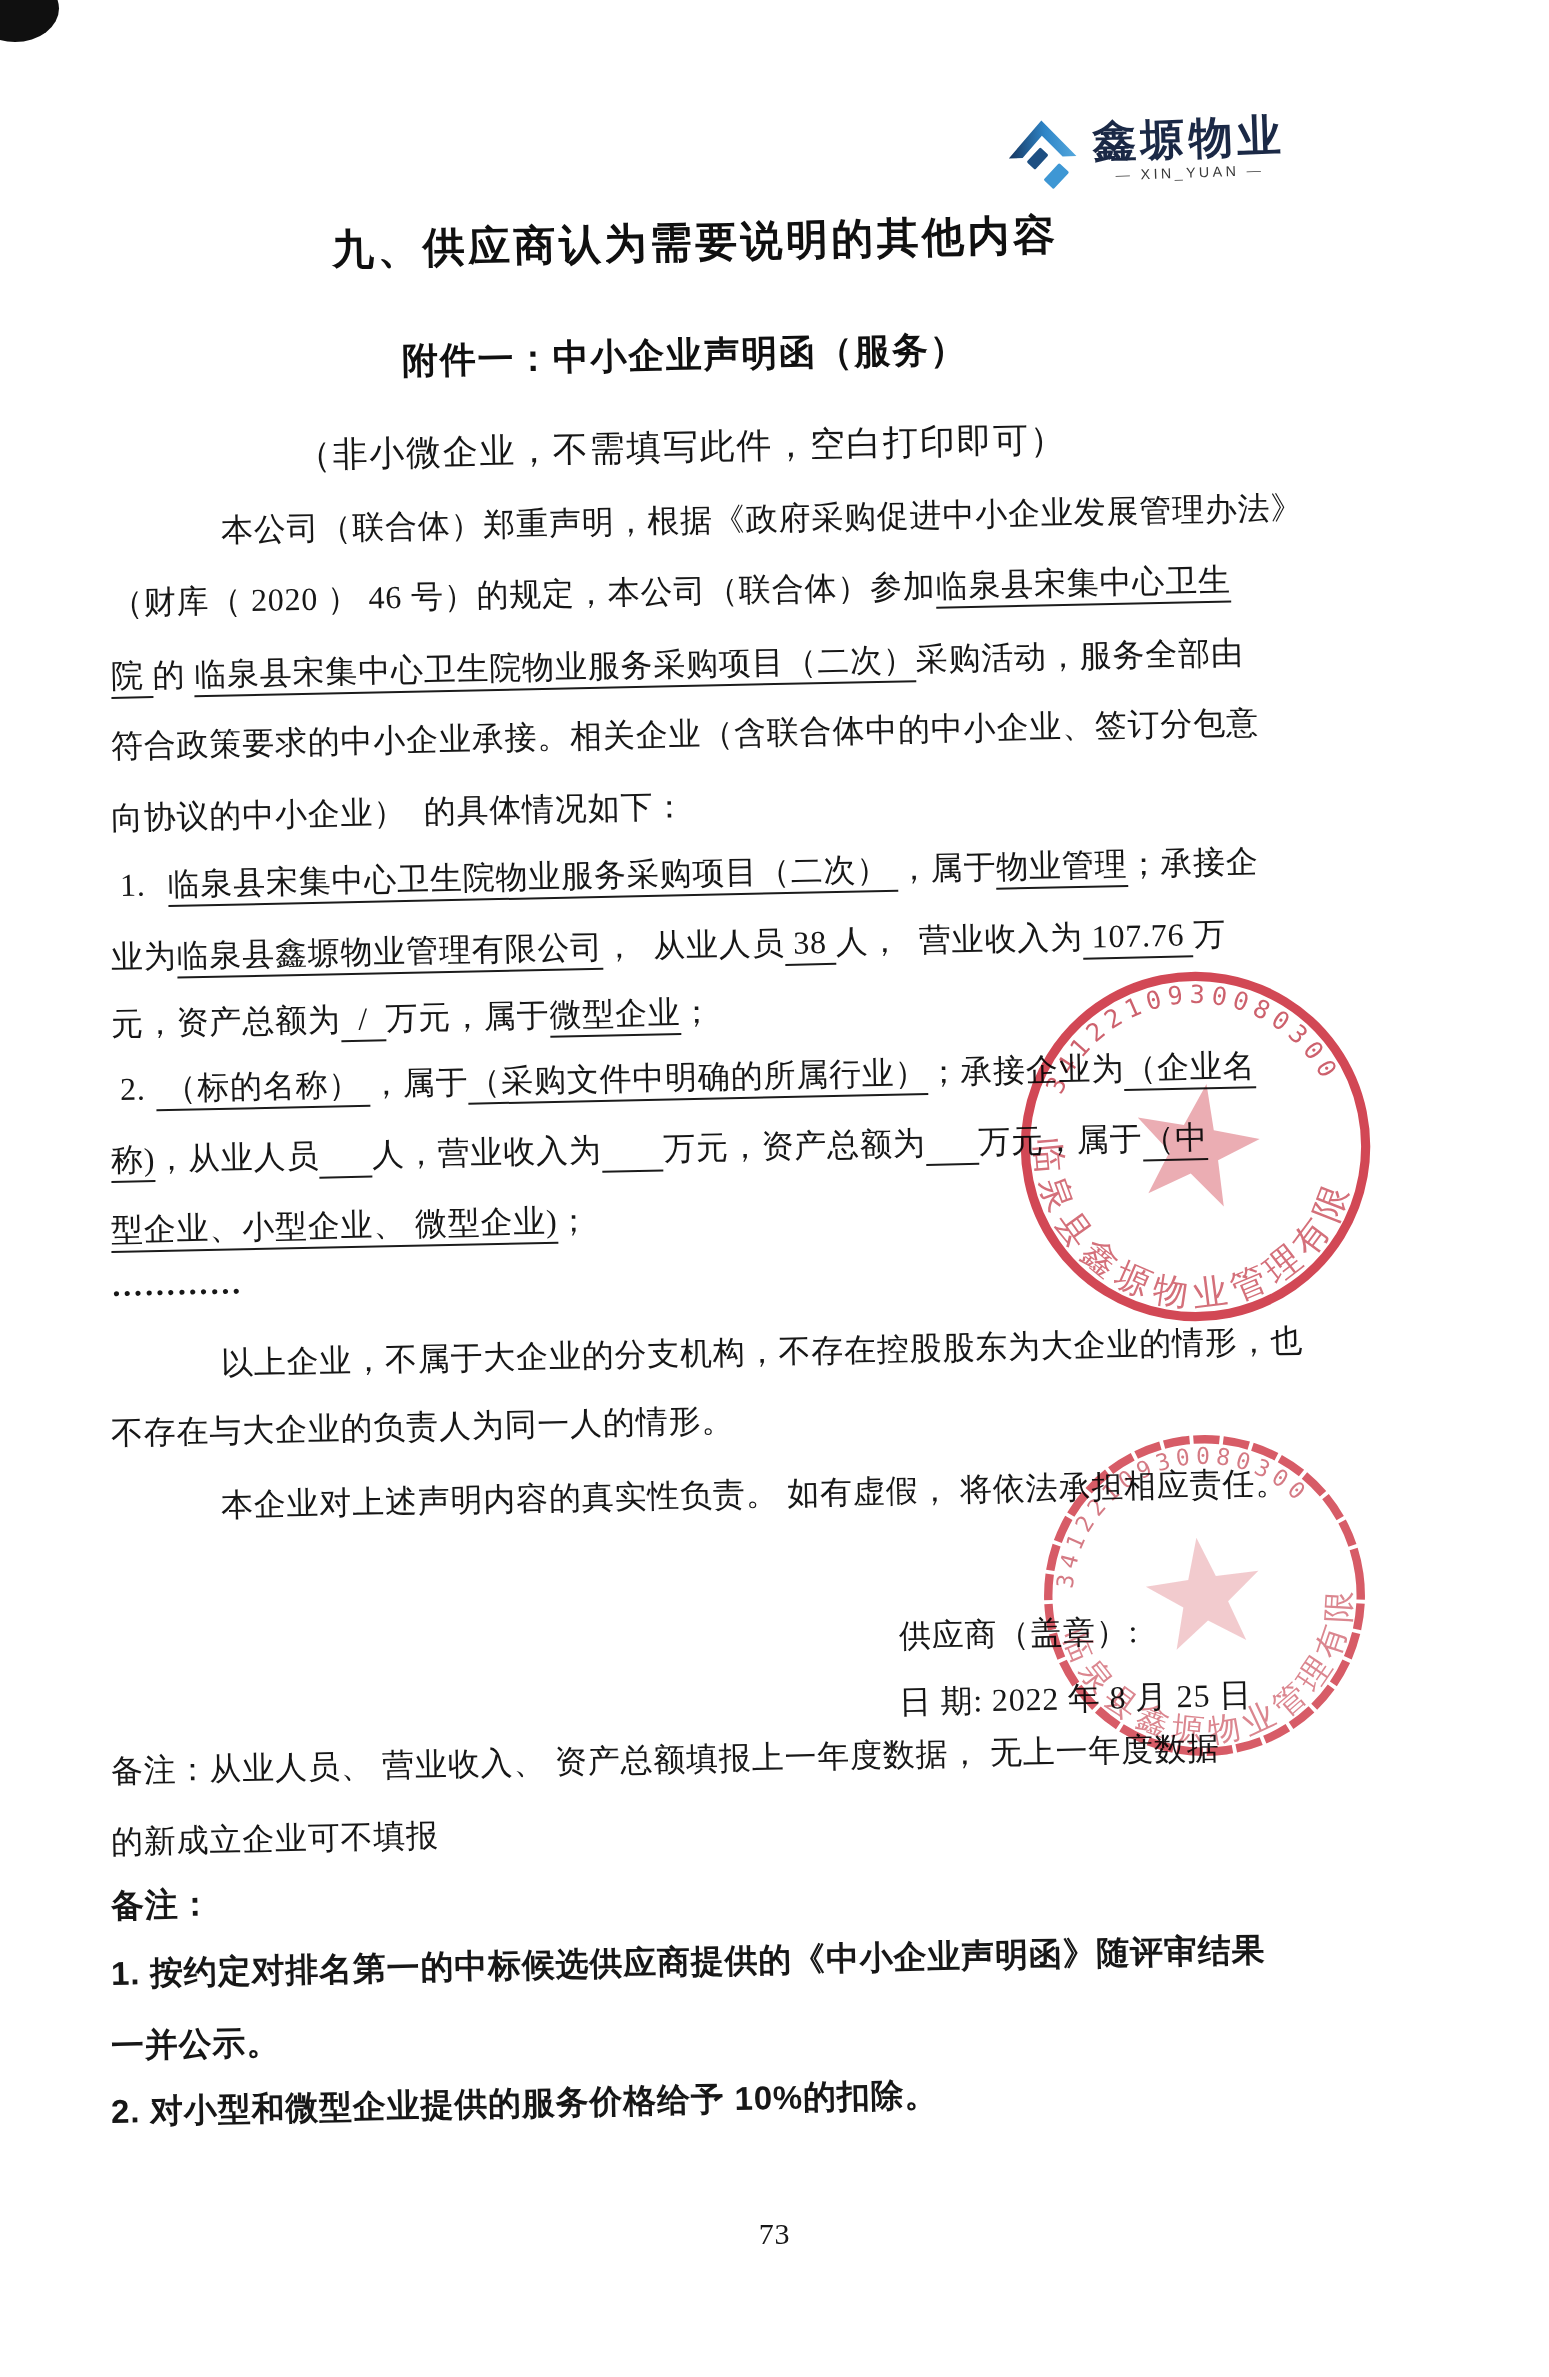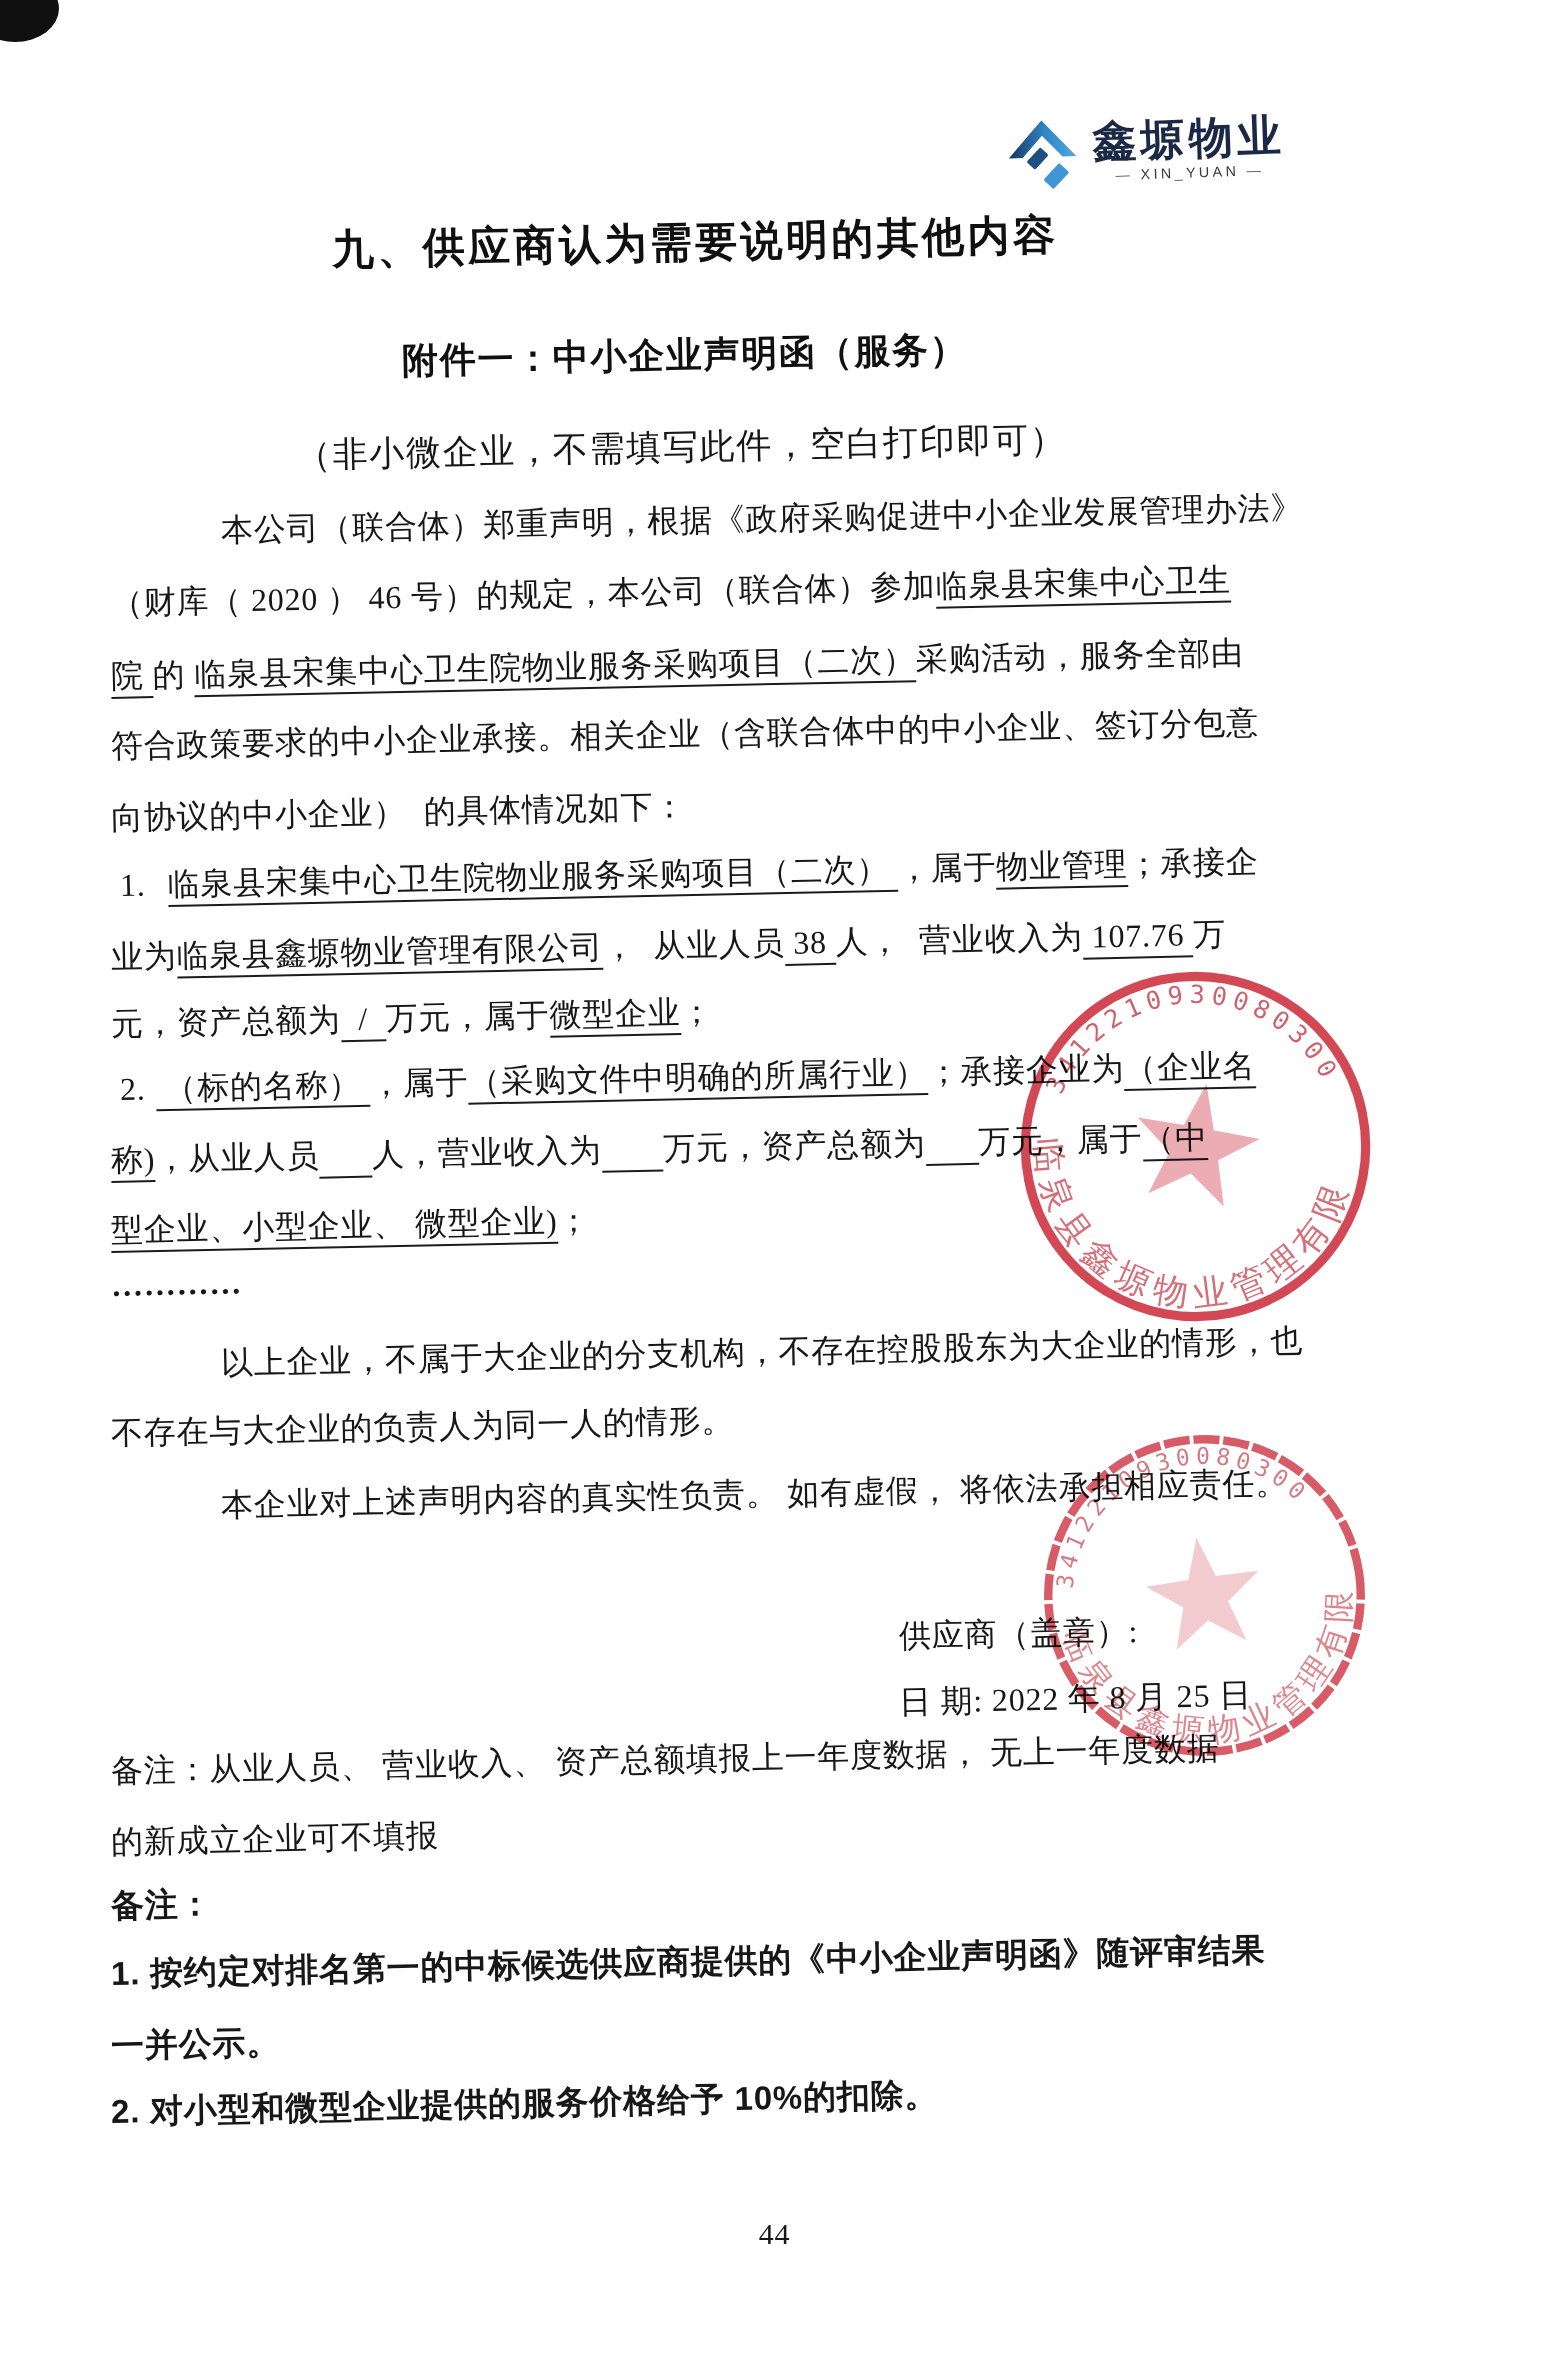--- a/index.html
+++ b/index.html
@@ -117,21 +117,21 @@
   <div class="line" style="left:899px;top:1618px;">供应商（盖章）:</div>
   <div class="line" style="left:899px;top:1684px;">日 期: 2022 年 8 月 25 日</div>
 
   <div class="line" style="left:111px;top:1753px;">备注：从业人员、 营业收入、 资产总额填报上一年度数据， 无上一年度数据</div>
   <div class="line" style="left:111px;top:1824px;">的新成立企业可不填报</div>
   <div class="line bold-sans" style="left:111px;top:1887px;">备注：</div>
   <div class="line bold-sans" style="left:111px;top:1955px;">1. 按约定对排名第一的中标候选供应商提供的《中小企业声明函》随评审结果</div>
   <div class="line bold-sans" style="left:111px;top:2027px;">一并公示。</div>
   <div class="line bold-sans" style="left:111px;top:2093px;">2. 对小型和微型企业提供的服务价格给予 10%的扣除。</div>
 
-  <div class="pagenum" style="top:2217px;">44</div>
+  <div class="pagenum" style="top:2217px;">73</div>
 
   <div class="stamp" style="left:1012px;top:963px;width:367px;height:367px;">
     <svg width="367" height="367" viewBox="0 0 440 440">
       <g opacity="0.9" transform="rotate(10 220 220)">
         <circle cx="220" cy="220" r="204" fill="none" stroke="#c92433" stroke-width="11"></circle>
         <polygon points="220,144 238.2,196.9 294.2,197.9 249.5,231.6 265.9,285.1 220,253 174.1,285.1 190.5,231.6 145.8,197.9 201.8,196.9" fill="#cf3a49" opacity="0.5"></polygon>
         <path id="s1top" d="M 48 220 A 172 172 0 1 1 392 220" fill="none"></path>
         <text font-size="30" fill="#bd2e3e" letter-spacing="7" opacity="0.9" font-family="'DejaVu Sans Mono',monospace">
           <textPath href="#s1top" startOffset="6%">3412210930080300</textPath>
         </text>

